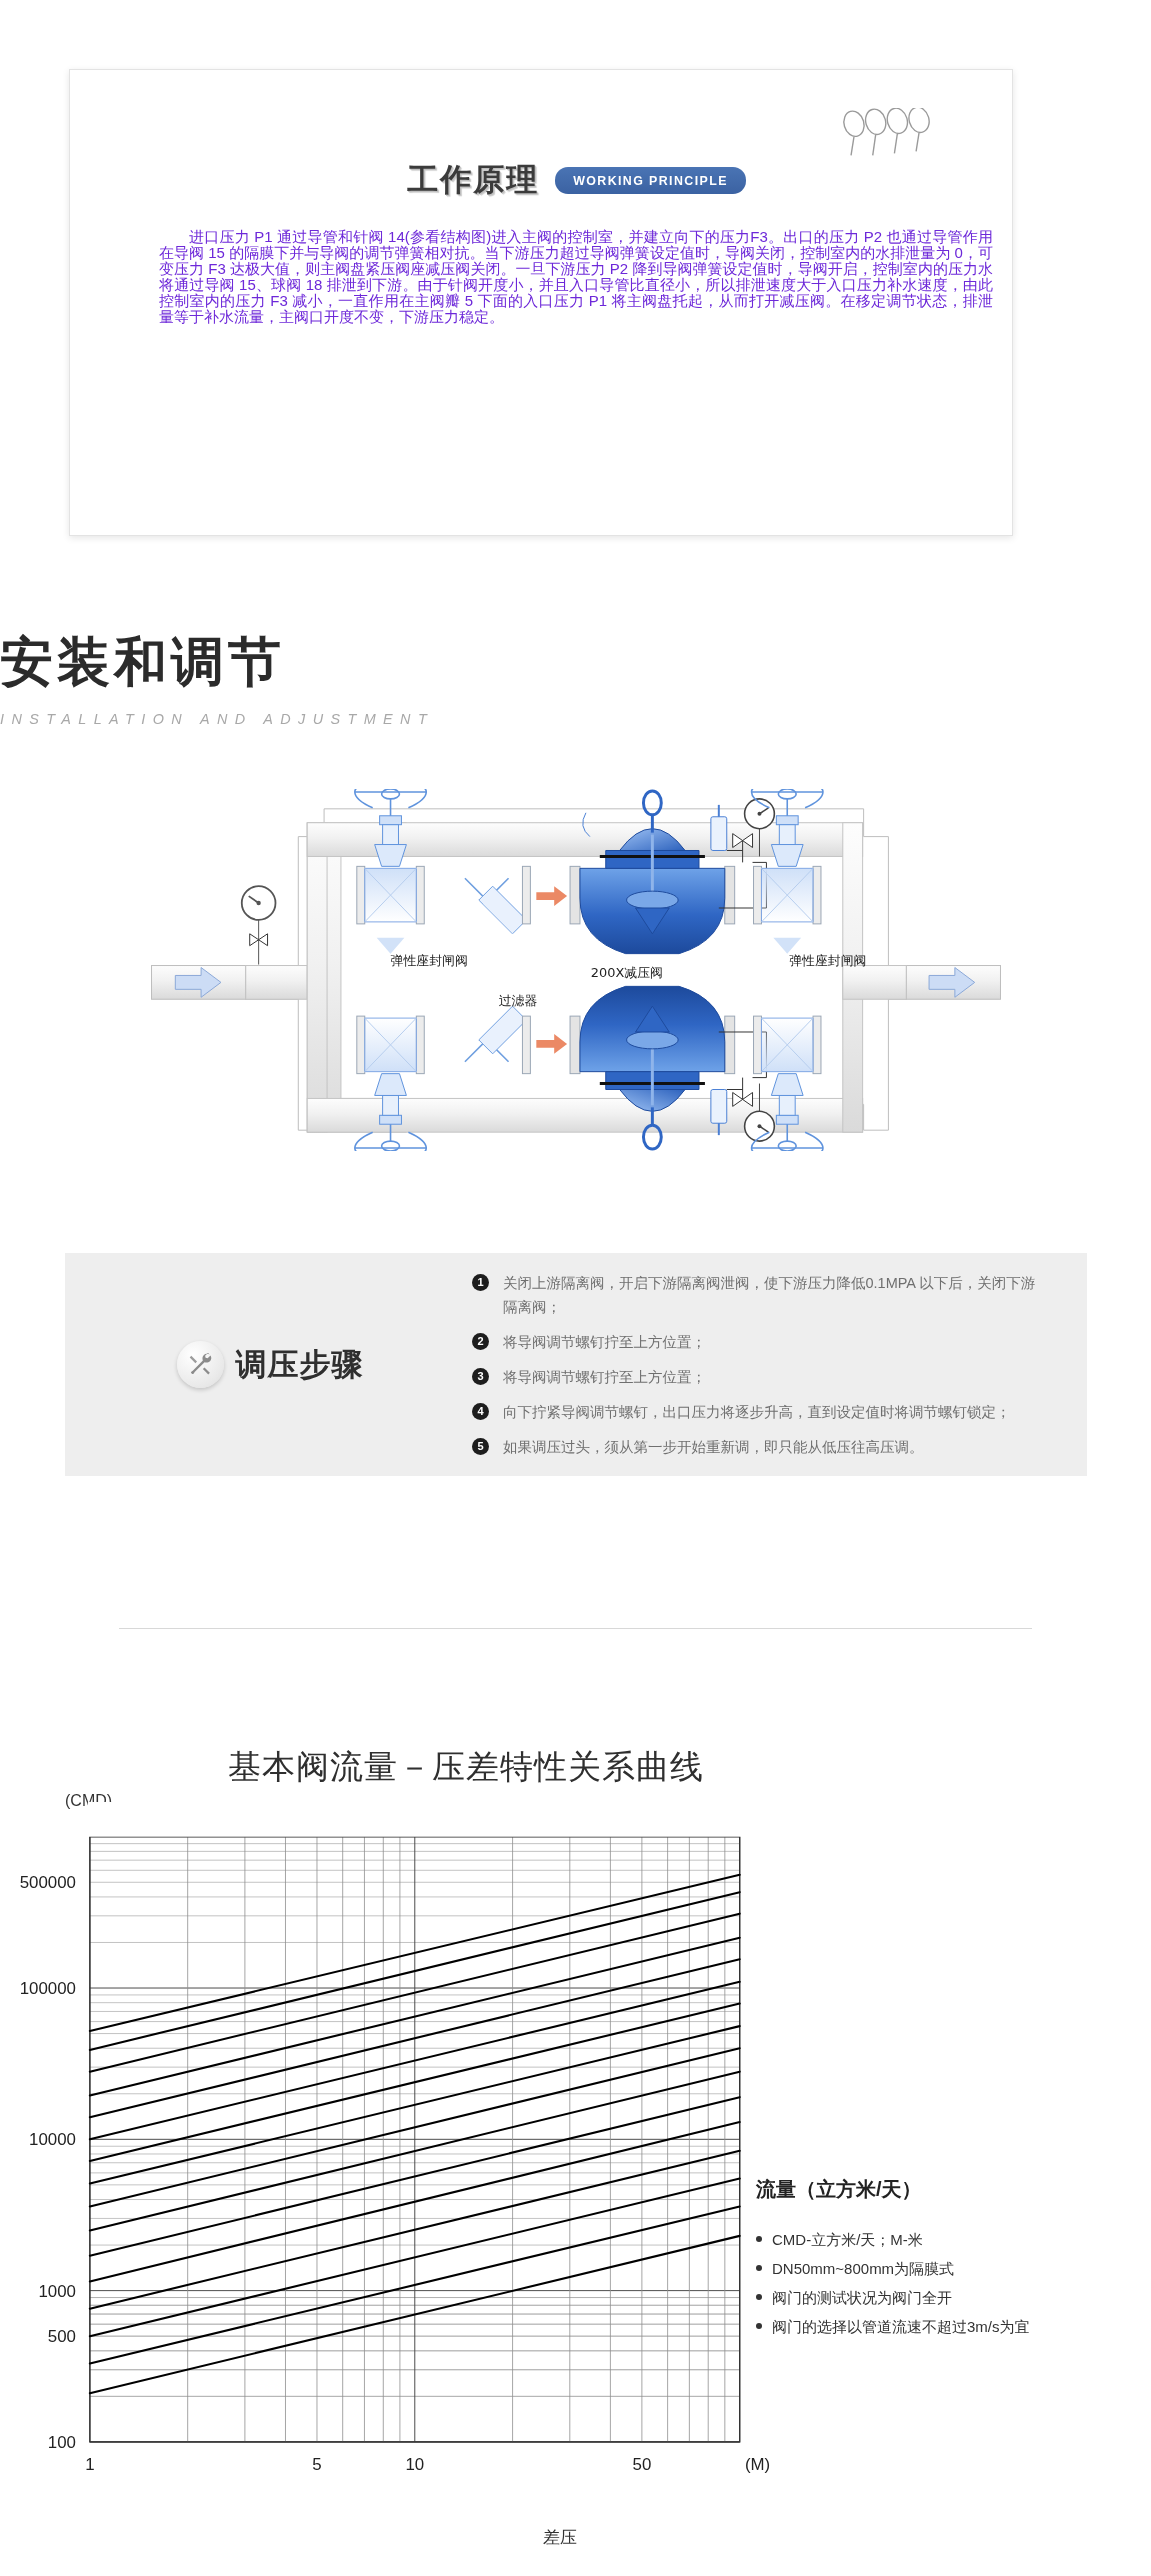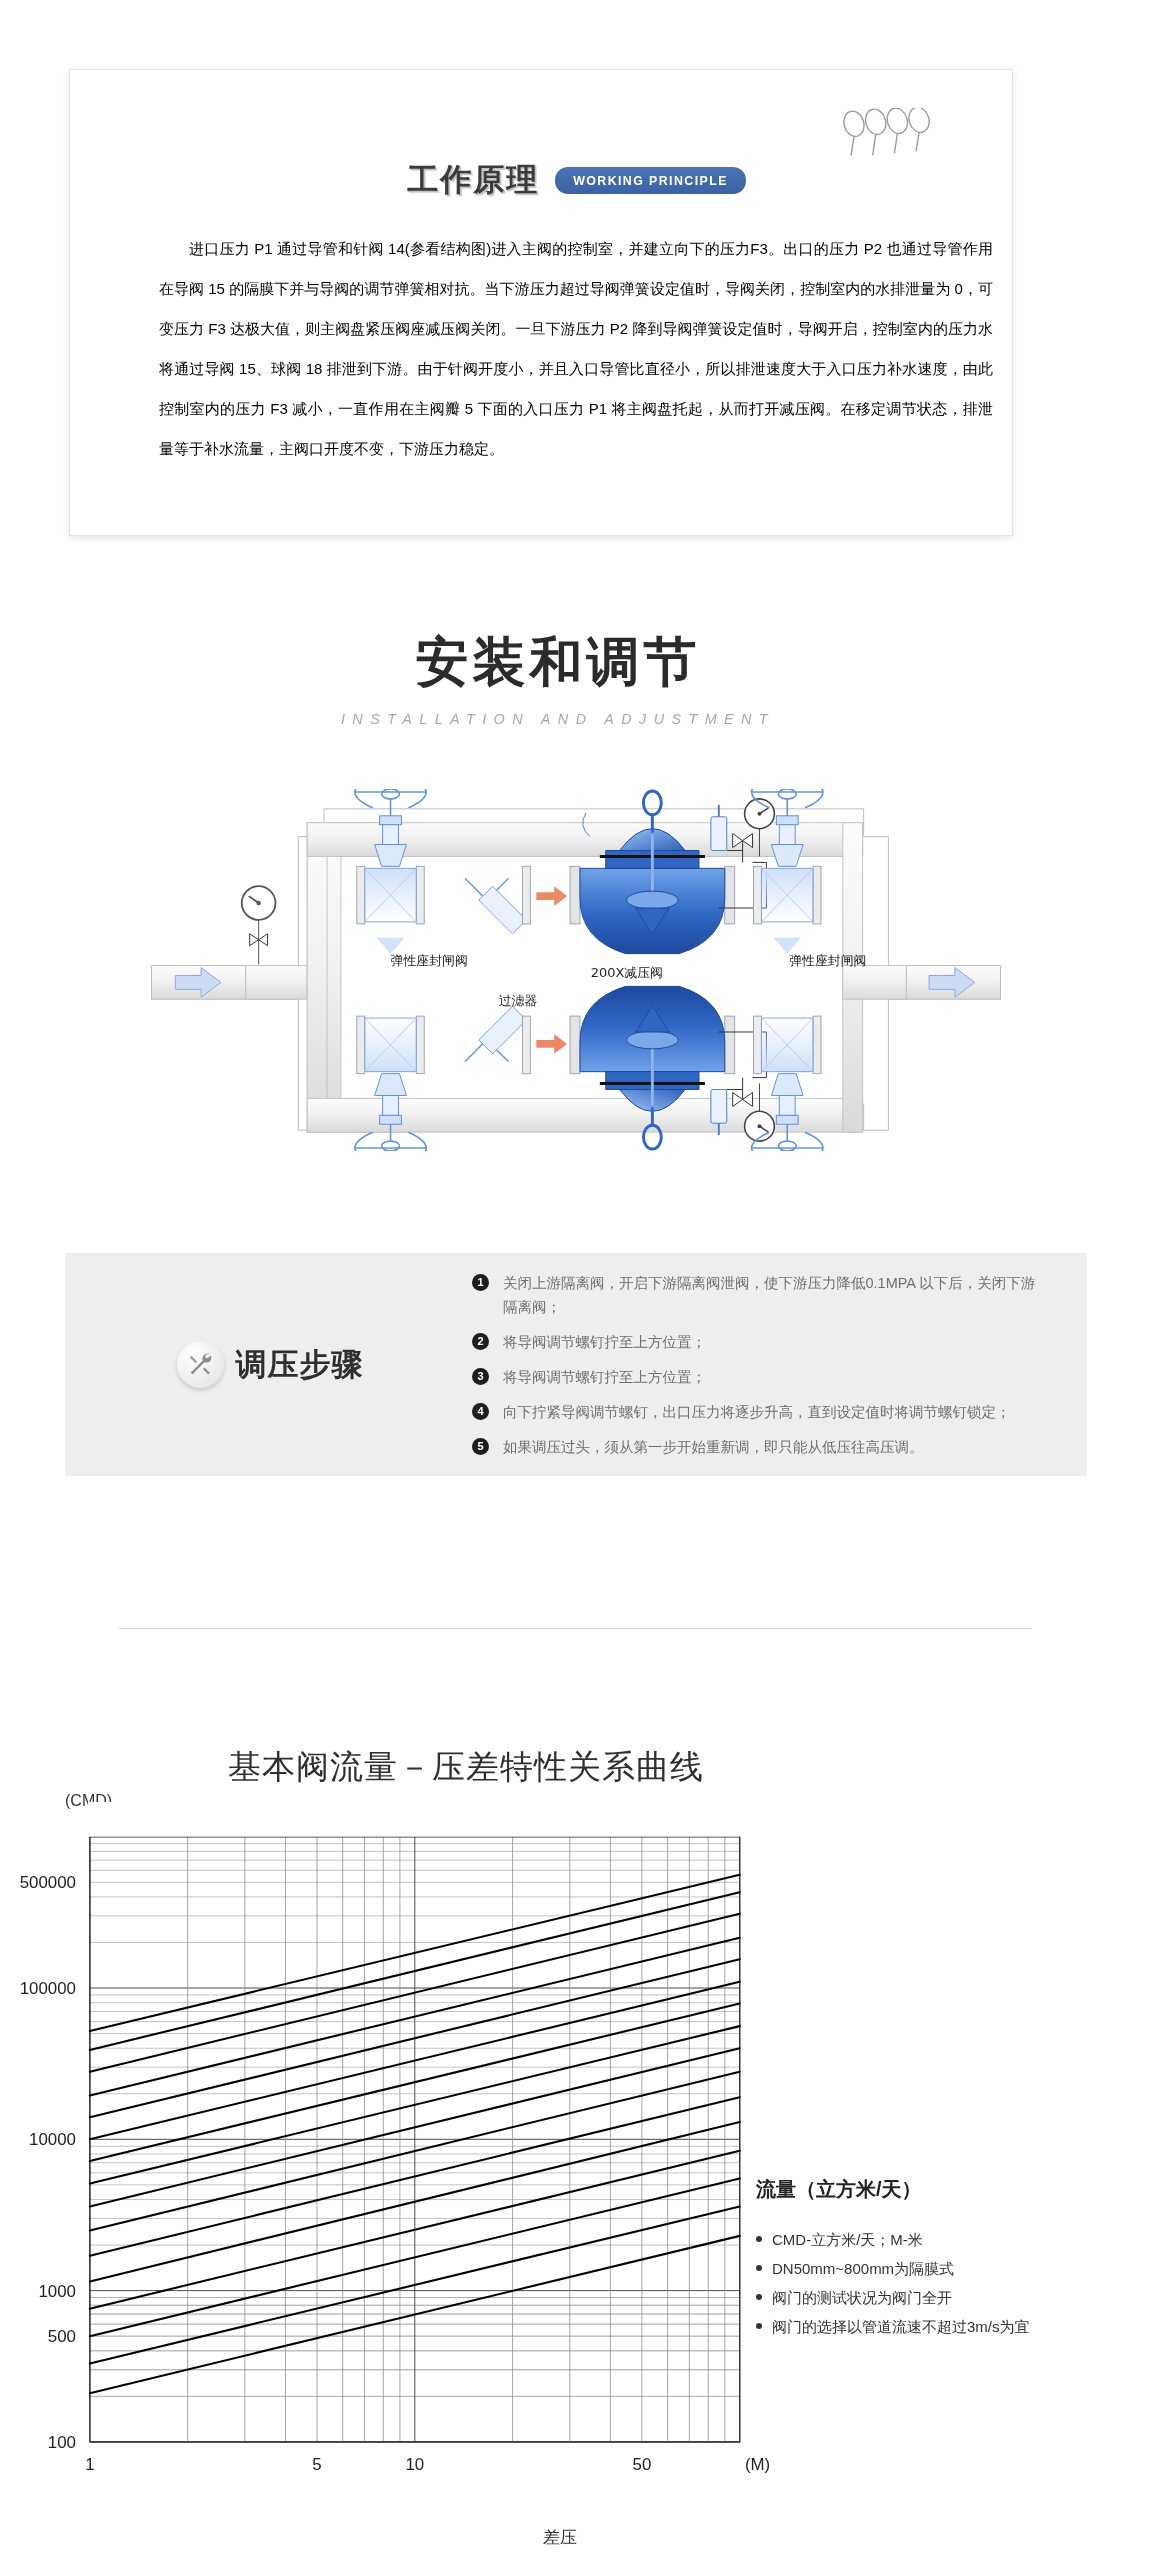--- a/index.html
+++ b/index.html
@@ -50,32 +50,31 @@
     font-weight: bold;
     padding: 7px 18px 6px;
     border-radius: 13px;
     white-space: nowrap;
   }
   .principle-body {
     position: absolute;
     left: 89px; top: 159px;
     width: 834px;
     font-size: 15px;
-    line-height: 40px;
-    color: #000000;
+    line-height: 16px;
+    color: #6d28d9;
     text-align: justify;
     text-indent: 2em;
   }
 
   
   .install-head {
     position: absolute;
     left: 0; top: 627px;
     width: 1116px;
-    text-align: center;
   }
   .install-title {
     font-size: 53px;
     font-weight: bold;
     letter-spacing: 4px;
     color: #2b2b2b;
   }
   .install-sub {
     margin-top: 12px;
     font-size: 14.4px;

